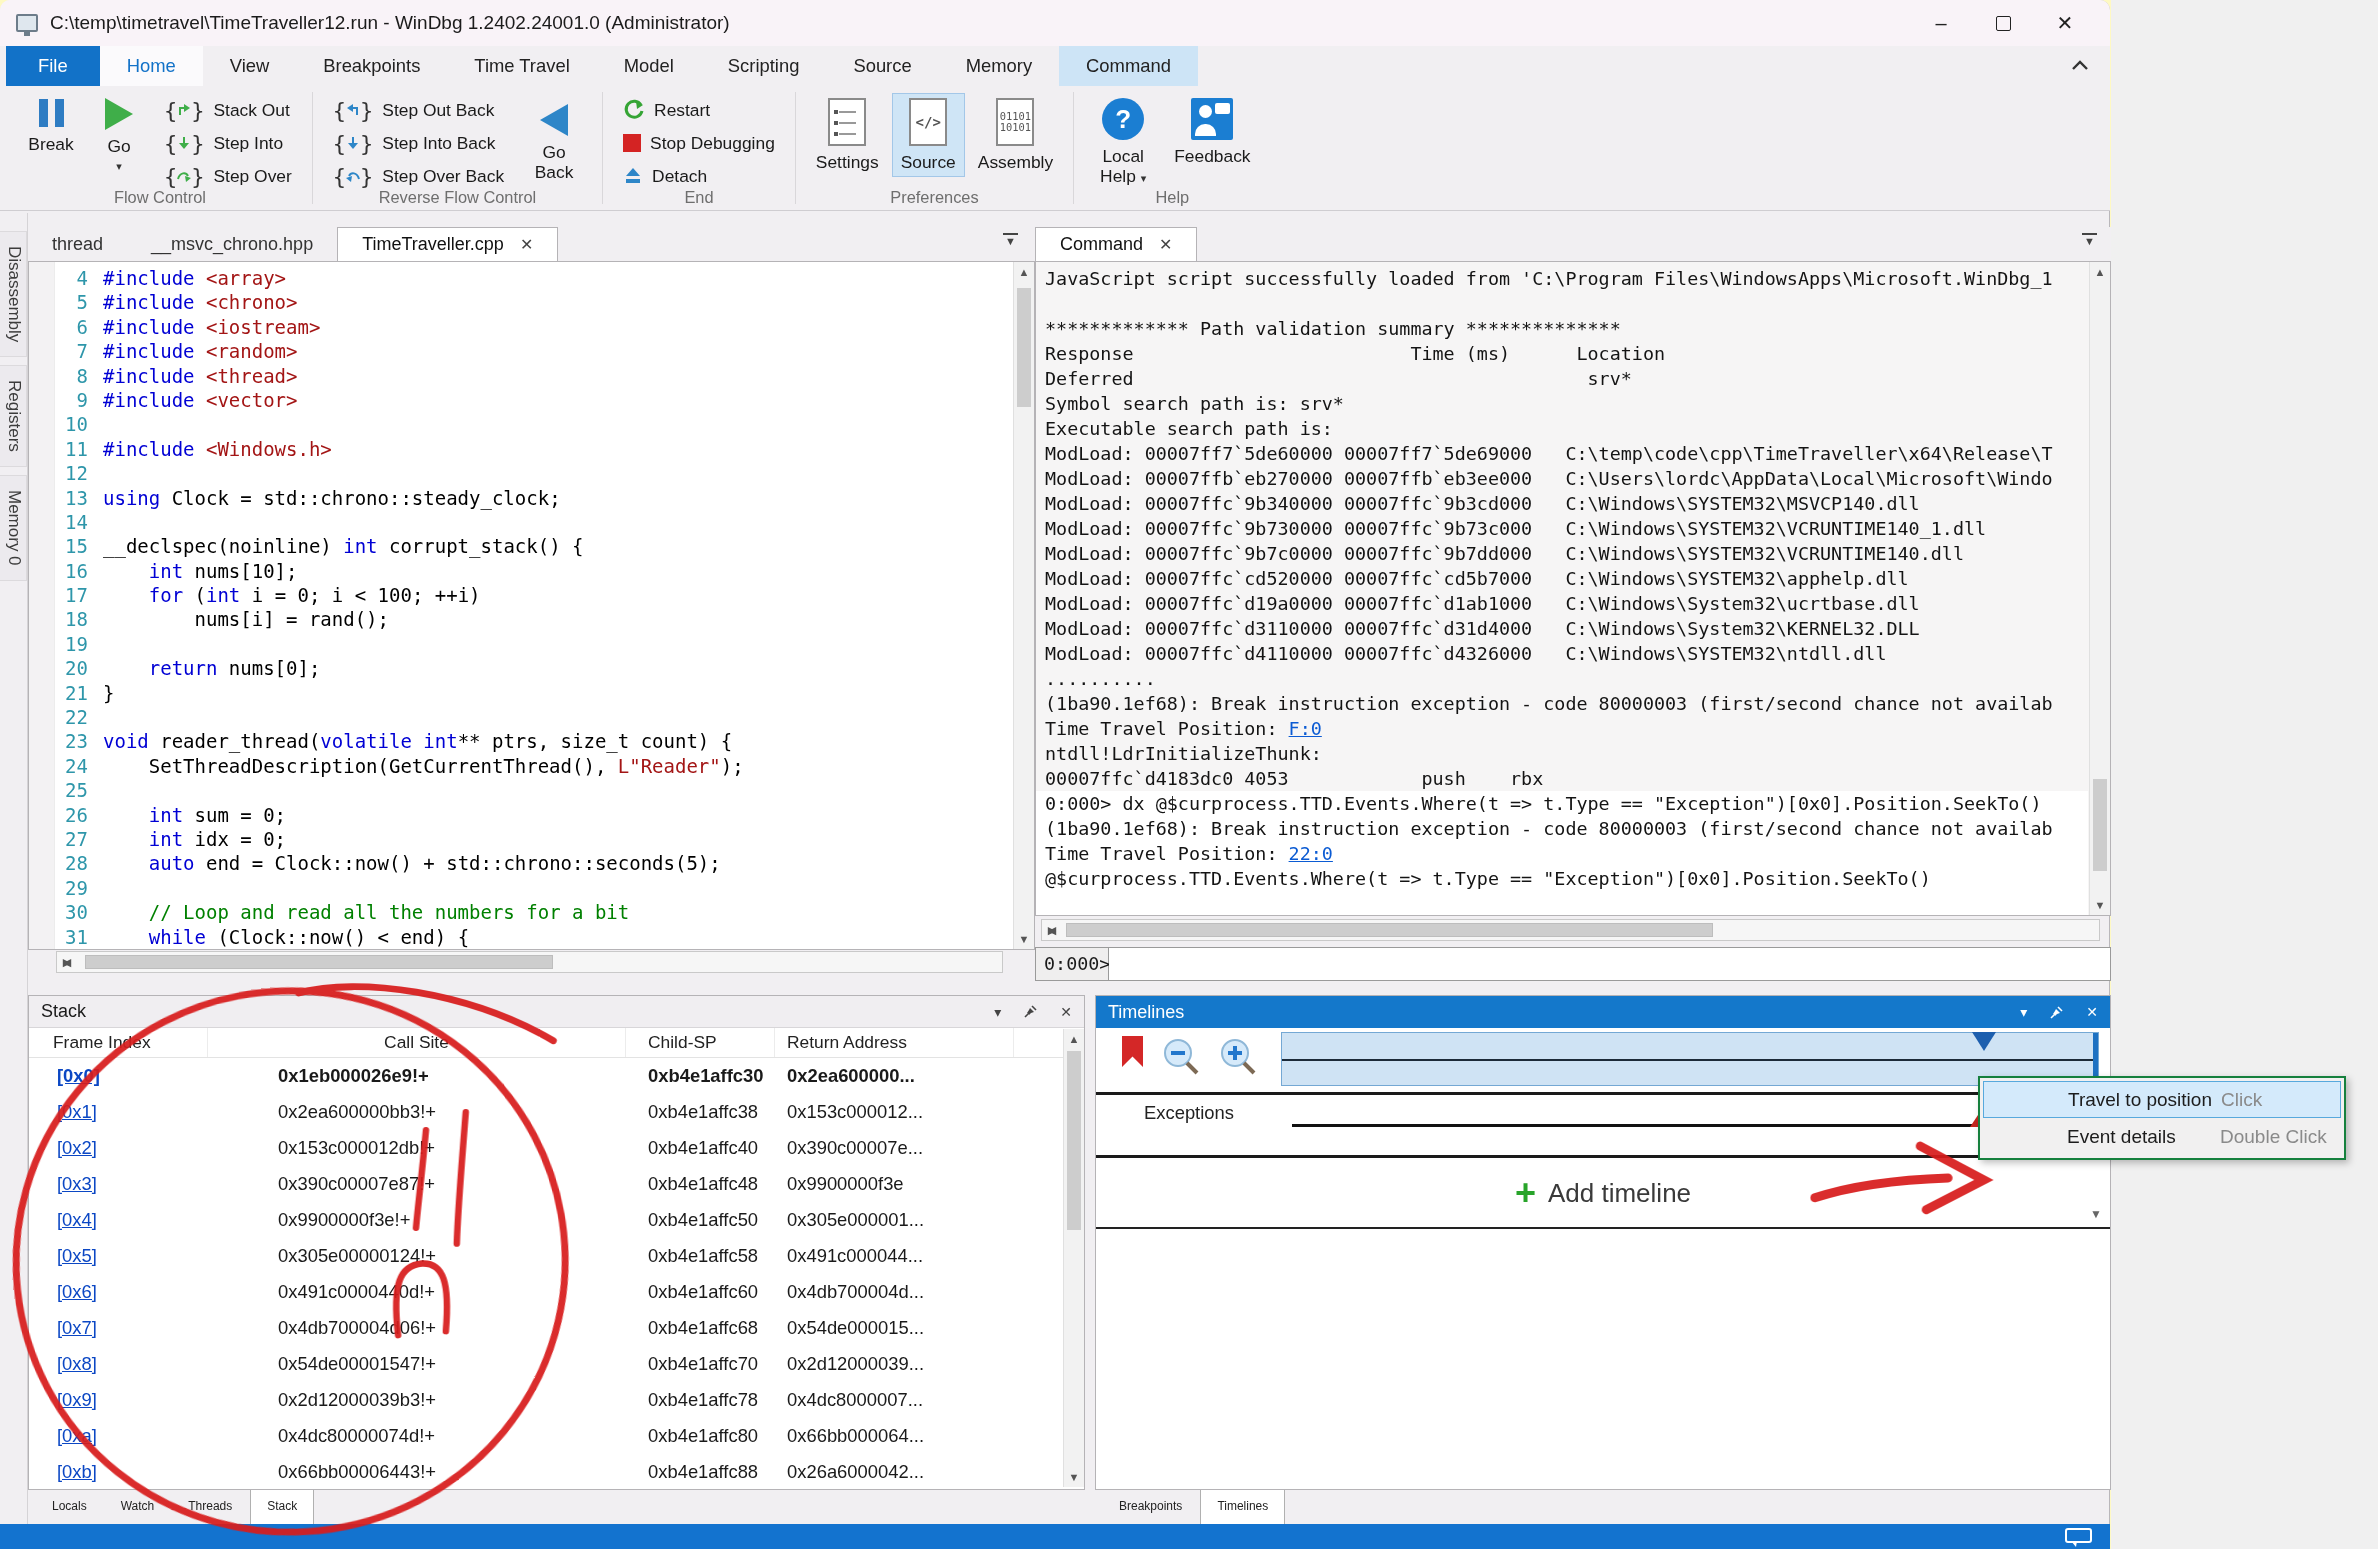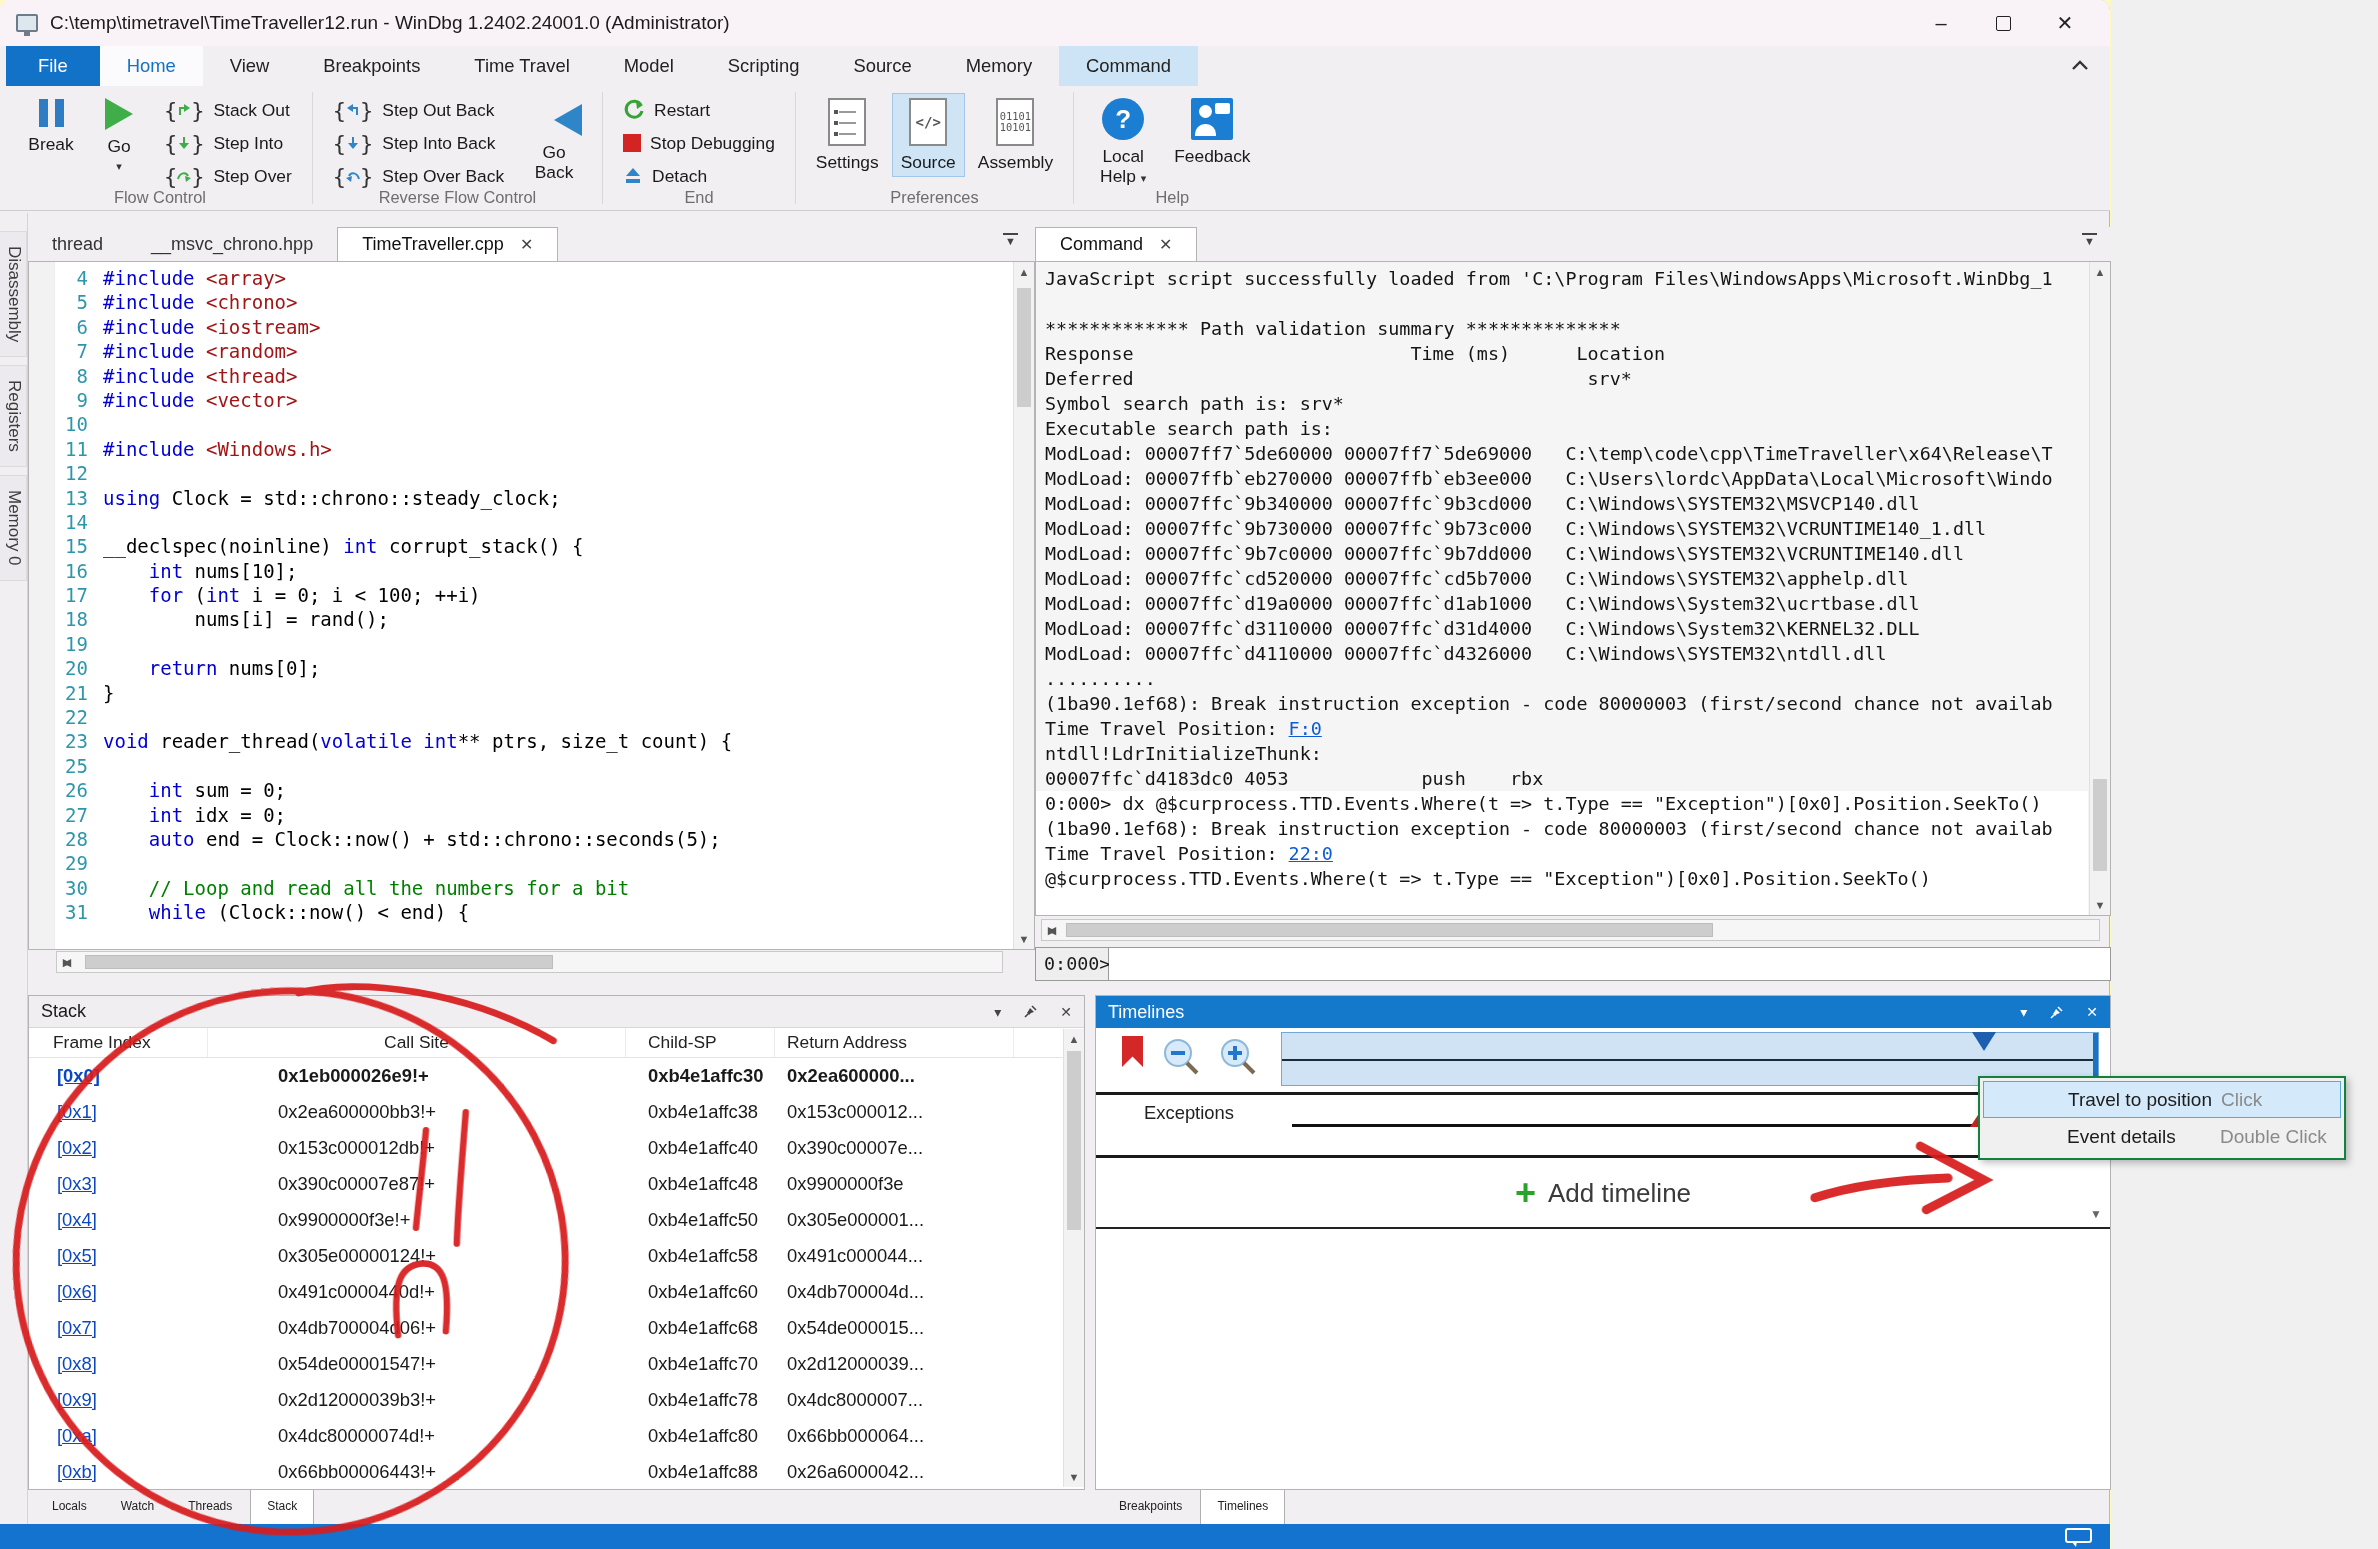--- a/index.html
+++ b/index.html
@@ -240,21 +240,21 @@
             <span>Step Into Back</span>
           </div>
           <div class="rb-row">
             <span class="brace">{<svg width="14" height="14" viewBox="0 0 14 14">
                   <path d="M13 10 C11 3 5 3 3 7" fill="none" stroke="#2e86c8" stroke-width="2"></path>
                   <path d="M6 7 L0 9 L5 13 Z" fill="#2e86c8"></path>
                 </svg>}</span>
             <span>Step Over Back</span>
           </div>
         </div>
-        <div class="rb-big" style="padding-top:10px;align-items:flex-end;">
+        <div class="rb-big" style="padding-top:10px;">
           <span class="ic-playL"></span>
           <span class="lbl" style="width:56px">Go Back</span>
         </div>
         <div class="rg-label">Reverse Flow Control</div>
       </div>
       <div class="rdiv"></div>
 
       <div class="rgroup">
         <div class="rb-col">
           <div class="rb-row">
@@ -363,20 +363,21 @@
           <div class="codeline"><span class="ln">14</span><span></span></div>
           <div class="codeline"><span class="ln">15</span><span><span class="tok-n">__declspec(noinline) </span><span class="tok-b">int</span><span class="tok-n"> corrupt_stack() {</span></span></div>
           <div class="codeline"><span class="ln">16</span><span><span class="tok-n">    </span><span class="tok-b">int</span><span class="tok-n"> nums[10];</span></span></div>
           <div class="codeline"><span class="ln">17</span><span><span class="tok-n">    </span><span class="tok-b">for</span><span class="tok-n"> (</span><span class="tok-b">int</span><span class="tok-n"> i = 0; i &lt; 100; ++i)</span></span></div>
           <div class="codeline"><span class="ln">18</span><span><span class="tok-n">        nums[i] = rand();</span></span></div>
           <div class="codeline"><span class="ln">19</span><span></span></div>
           <div class="codeline"><span class="ln">20</span><span><span class="tok-n">    </span><span class="tok-b">return</span><span class="tok-n"> nums[0];</span></span></div>
           <div class="codeline"><span class="ln">21</span><span><span class="tok-n">}</span></span></div>
           <div class="codeline"><span class="ln">22</span><span></span></div>
           <div class="codeline"><span class="ln">23</span><span><span class="tok-b">void</span><span class="tok-n"> reader_thread(</span><span class="tok-b">volatile</span><span class="tok-n"> </span><span class="tok-b">int</span><span class="tok-n">** ptrs, size_t count) {</span></span></div>
+          <div class="codeline"><span class="ln">24</span><span><span class="tok-n">    SetThreadDescription(GetCurrentThread(), </span><span class="tok-r">L"Reader"</span><span class="tok-n">);</span></span></div>
           <div class="codeline"><span class="ln">25</span><span></span></div>
           <div class="codeline"><span class="ln">26</span><span><span class="tok-n">    </span><span class="tok-b">int</span><span class="tok-n"> sum = 0;</span></span></div>
           <div class="codeline"><span class="ln">27</span><span><span class="tok-n">    </span><span class="tok-b">int</span><span class="tok-n"> idx = 0;</span></span></div>
           <div class="codeline"><span class="ln">28</span><span><span class="tok-n">    </span><span class="tok-b">auto</span><span class="tok-n"> end = Clock::now() + std::chrono::seconds(5);</span></span></div>
           <div class="codeline"><span class="ln">29</span><span></span></div>
           <div class="codeline"><span class="ln">30</span><span><span class="tok-n">    </span><span class="tok-g">// Loop and read all the numbers for a bit</span></span></div>
           <div class="codeline"><span class="ln">31</span><span><span class="tok-n">    </span><span class="tok-b">while</span><span class="tok-n"> (Clock::now() &lt; end) {</span></span></div>
         </div>
       <div class="vsb">
         <div class="sb-arrow" style="top:0">▲</div>

